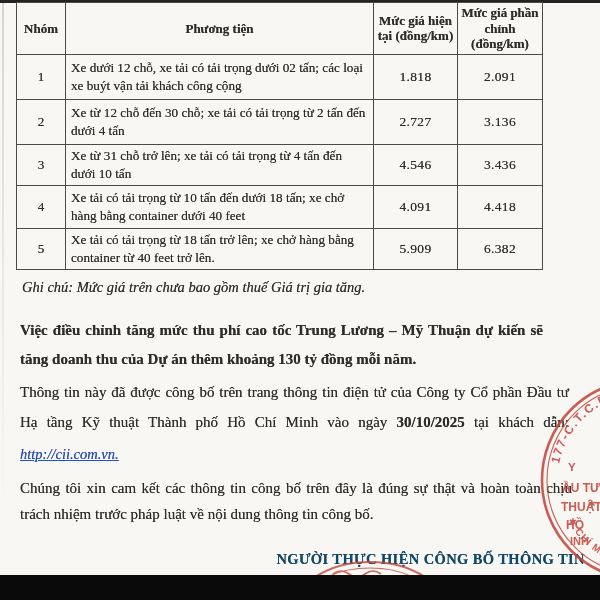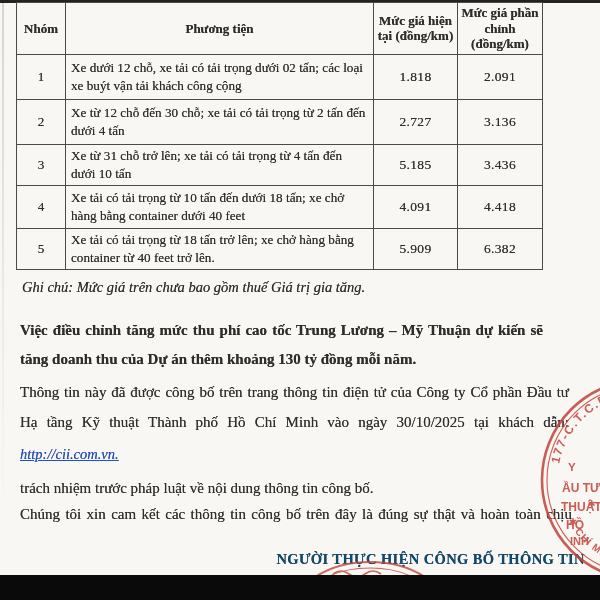--- a/index.html
+++ b/index.html
@@ -39,21 +39,21 @@
   .para .ln{text-align:justify;text-align-last:justify;}
   .para .ln.last{text-align:left;text-align-last:left;}
   .impact{top:322px;width:523px;font-weight:bold;font-size:15px;}
   .impact .ln{height:29px;}
   .publication{top:384px;width:549px;font-size:15px;}
   .publication .ln{height:30px;}
   .link-line{position:absolute;left:20px;top:446px;font-size:14.5px;font-style:italic;}
   .link-line a{color:#1d4ed8;text-decoration:underline;}
   .commitment{top:480px;width:552px;font-size:15px;}
   .commitment .ln{height:26px;}
-  .b{font-weight:normal;margin-top:23px;}
+  .b{font-weight:bold;margin-top:23px;}
 
   .signature{
     position:absolute;right:15px;top:551px;z-index:5;
     font-weight:bold;font-size:14.5px;letter-spacing:.4px;color:#0c4a6e;
     white-space:nowrap;
   }
 
   
   .stamp-big{position:absolute;left:520px;top:372px;z-index:6;opacity:.88;}
   .stamp-big text{font-family:"Liberation Sans","DejaVu Sans",sans-serif;}
@@ -89,21 +89,21 @@
     </tr>
     <tr style="height:45px">
       <td class="c-group">2</td>
       <td class="c-veh">Xe từ 12 chỗ đến 30 chỗ; xe tải có tải trọng từ 2 tấn đến dưới 4 tấn</td>
       <td class="c-num">2.727</td>
       <td class="c-num">3.136</td>
     </tr>
     <tr style="height:41px">
       <td class="c-group">3</td>
       <td class="c-veh">Xe từ 31 chỗ trở lên; xe tải có tải trọng từ 4 tấn đến dưới 10 tấn</td>
-      <td class="c-num">5.185</td>
+      <td class="c-num">4.546</td>
       <td class="c-num">3.436</td>
     </tr>
     <tr style="height:43px">
       <td class="c-group">4</td>
       <td class="c-veh">Xe tải có tải trọng từ 10 tấn đến dưới 18 tấn; xe chở hàng bằng container dưới 40 feet</td>
       <td class="c-num">4.091</td>
       <td class="c-num">4.418</td>
     </tr>
     <tr style="height:40px">
       <td class="c-group">5</td>
@@ -128,22 +128,22 @@
       <span class="b">30/10/2025</span>
       <span>tại khách dẫn:</span>
     </div>
   </div>
 
   <div class="link-line soft">
     <a href="#">http://cii.com.vn.</a>
   </div>
 
   <div class="para commitment soft">
+    <div class="ln">Chúng tôi xin cam kết các thông tin công bố trên đây là đúng sự thật và hoàn toàn chịu</div>
     <div class="ln last">trách nhiệm trước pháp luật về nội dung thông tin công bố.</div>
-    <div class="ln">Chúng tôi xin cam kết các thông tin công bố trên đây là đúng sự thật và hoàn toàn chịu</div>
   </div>
 
   <div class="signature soft">NGƯỜI THỰC HIỆN CÔNG BỐ THÔNG TIN</div>
 
   <svg class="stamp-big" width="80" height="206" viewBox="520 372 80 206">
     <g fill="none" stroke="#c4473e">
       <circle cx="642" cy="480" r="100" stroke-width="2.6"></circle>
       <circle cx="642" cy="480" r="95" stroke-width="1.1"></circle>
     </g>
     <defs>

